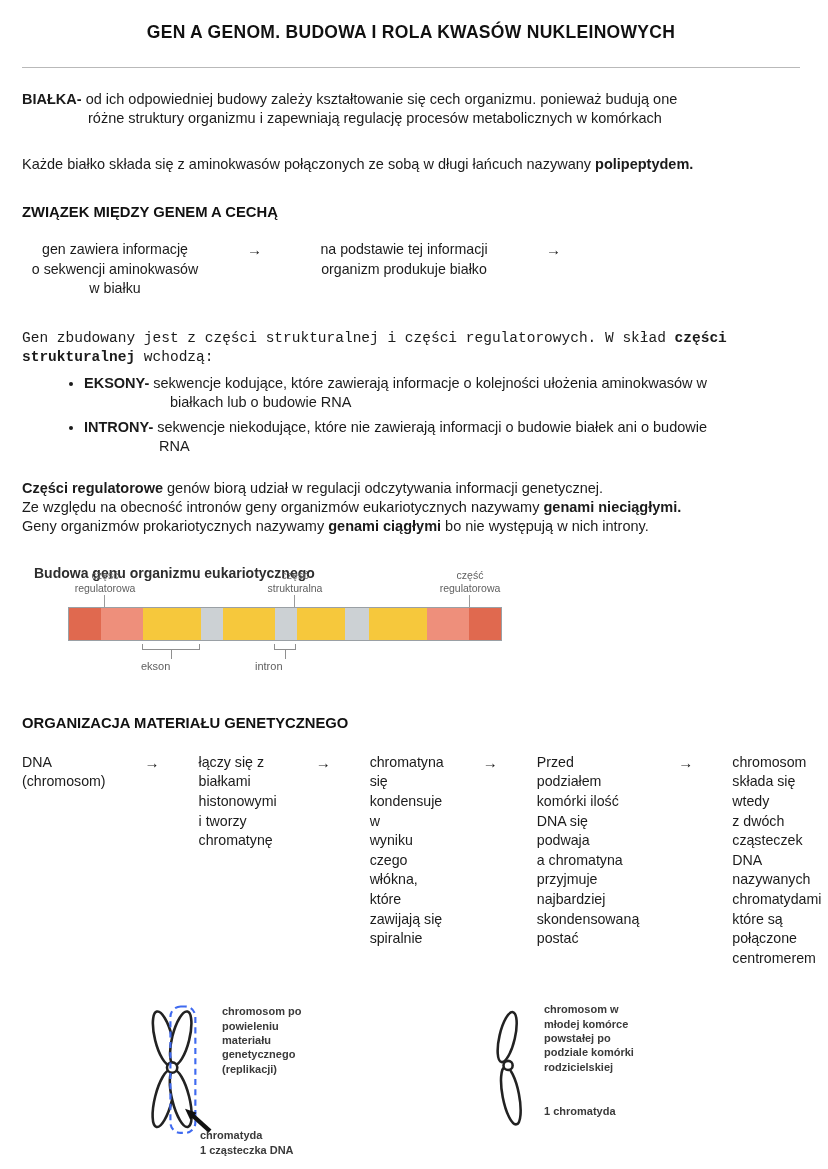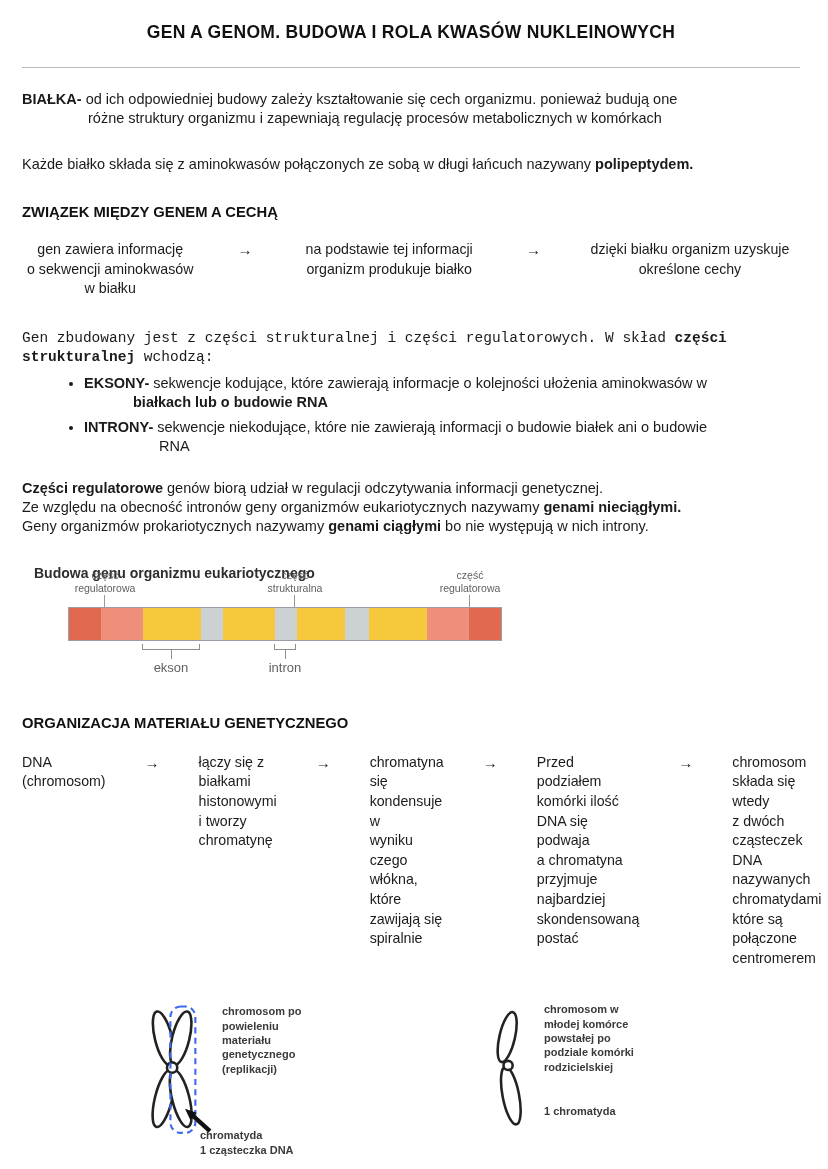--- a/index.html
+++ b/index.html
@@ -25,36 +25,36 @@
   .flow2 { margin-top:22px; }
   .flow-step { white-space:pre-line; }
   .flow1 .flow-step { text-align:center; }
   .flow-arrow { margin:0 9px; font-size:15px; flex:0 0 auto; }
   .flow1 .s1 { width:186px; } .flow1 .s2 { width:206px; } .flow1 .s3 { width:232px; }
   .flow2 .s1 { width:94px; } .flow2 .s2 { width:150px; } .flow2 .s3 { width:116px; }
   .flow2 .s4 { width:128px; } .flow2 .s5 { width:190px; }
 
   .bullets { margin-top:6px; padding-left:62px; }
   .bullets li { font-size:14.5px; line-height:1.34; margin-bottom:5px; }
-  .bullet-ind-a { display:inline-block; margin-left:49px;font-weight:bold; }
+  .bullet-ind-a { display:inline-block; margin-left:86px; }
   .bullet-ind-b { display:inline-block; margin-left:75px; }
 
   .gene-diagram { position:relative; height:150px; margin-top:12px; margin-left:8px; }
   .gd-title { position:absolute; left:4px; top:16px; font-size:14px; font-weight:700; color:#2e2e2e; }
   .gd-label { position:absolute; top:20px; width:90px; font-size:10.5px; color:#606060; text-align:center; white-space:pre-line; line-height:1.22; }
   .l1 { left:30px; } .l2 { left:220px; } .l3 { left:395px; }
   .gd-conn { position:absolute; top:46px; height:12px; width:0; border-left:1px solid #9a9a9a; }
   .c1 { left:74px; } .c2 { left:264px; } .c3 { left:439px; }
   .gd-bar { position:absolute; left:38px; top:58px; width:434px; height:34px; display:flex; border:1px solid #9aa0a5; background:#fff; }
   .gd-seg { height:100%; }
   .gd-bracket { position:absolute; top:95px; height:6px; border:1px solid #8f8f8f; border-top:none; }
   .bk-ekson { left:112px; width:58px; } .bk-intron { left:244px; width:22px; }
   .gd-stem { position:absolute; top:101px; height:9px; width:0; border-left:1px solid #8f8f8f; }
   .st-ekson { left:141px; } .st-intron { left:255px; }
-  .gd-bottom-label { position:absolute; top:111px; width:60px; font-size:13px; color:#606060; text-align:center; }
+  .gd-bottom-label { position:absolute; top:111px; width:60px; font-size:11px; color:#606060; text-align:left; }
   .bl-ekson { left:111px; } .bl-intron { left:225px; }
 
   .figures { display:flex; margin-top:34px; margin-left:108px; }
   .figure { position:relative; }
   .figure-dup { width:312px; height:168px; }
   .figure-single { width:270px; height:150px; margin-left:44px; }
   .chrx { position:absolute; left:0; top:0; width:86px; height:138px; }
   .chr1 { position:absolute; left:0; top:4px; width:46px; height:128px; }
   .fig-cap { position:absolute; font-size:11px; font-weight:600; color:#3a3a3a; white-space:pre-line; line-height:1.3; }
   .cap-dup { left:92px; top:2px; }
@@ -78,22 +78,20 @@
   <div class="h2">ZWIĄZEK MIĘDZY GENEM A CECHĄ</div>
 
   <div class="flow1">
     <div class="flow-step s1">gen zawiera informację
 o sekwencji aminokwasów
 w białku</div>
     <div class="flow-arrow">→</div>
     <div class="flow-step s2">na podstawie tej informacji
 organizm produkuje białko</div>
     <div class="flow-arrow">→</div>
-    <div class="flow-step s3">dzięki białku organizm uzyskuje
-określone cechy</div>
   </div>
 
   <p class="para mt30"><span>Gen zbudowany jest z części strukturalnej i części regulatorowych. W skład </span><b>części strukturalnej</b><span> wchodzą:</span></p>
 
   <ul class="bullets">
     <li><b>EKSONY-</b><span> sekwencje kodujące, które zawierają informacje o kolejności ułożenia aminokwasów w</span><br><span class="bullet-ind-a">białkach lub o budowie RNA</span></li>
     <li><b>INTRONY-</b><span> sekwencje niekodujące, które nie zawierają informacji o budowie białek ani o budowie</span><br><span class="bullet-ind-b">RNA</span></li>
   </ul>
 
   <p class="para mt22"><b>Części regulatorowe</b><span> genów biorą udział w regulacji odczytywania informacji genetycznej.</span><br><span>Ze względu na obecność intronów geny organizmów eukariotycznych nazywamy </span><b>genami nieciągłymi.</b><br><span>Geny organizmów prokariotycznych nazywamy </span><b>genami ciągłymi</b><span> bo nie występują w nich introny.</span></p>

